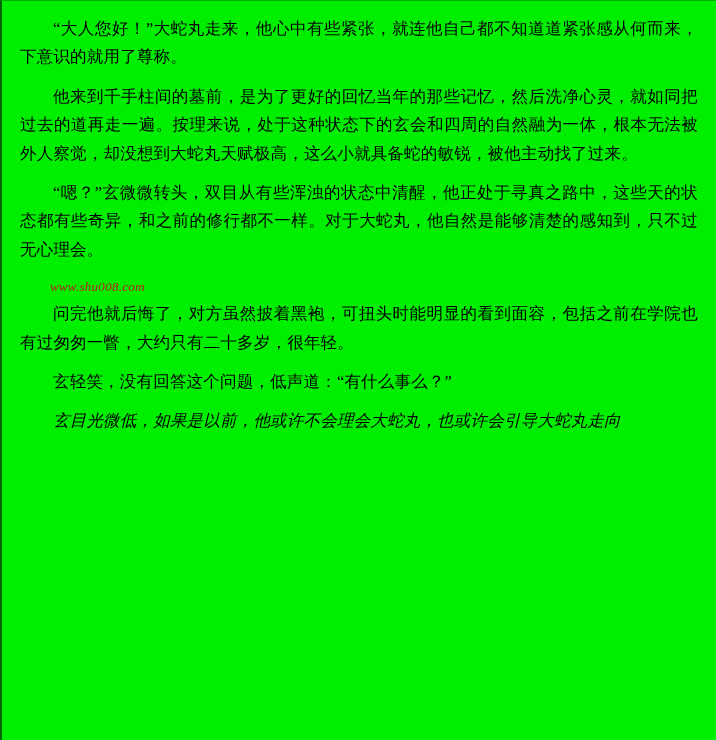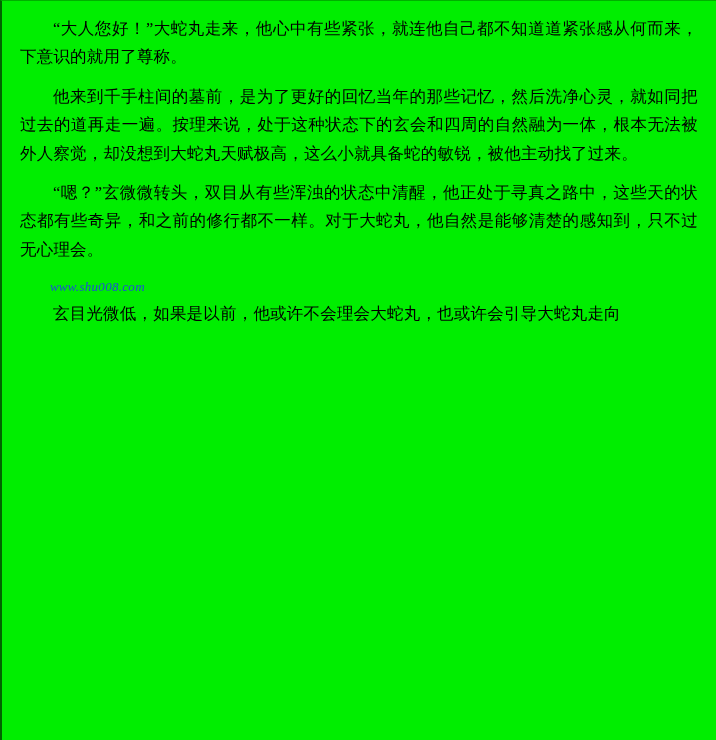--- a/index.html
+++ b/index.html
@@ -30,37 +30,40 @@
     letter-spacing: 0.2px;
   }
   .para {
     margin: 0 0 11px 0;
     text-indent: 2em;
     text-align: justify;
     text-justify: inter-ideograph;
   }
   .para:last-child {
     margin-bottom: 0;
+    font-style: italic;
   }
   .watermark {
     font-family: "Liberation Serif", "DejaVu Serif", serif;
     font-size: 13px;
     font-style: italic;
-    color: #1d4ed8;
+    color: #b91c1c;
     margin: 12px 0 2px 0;
     padding-left: 2.3em;
     letter-spacing: 0.3px;
   }
 </style>
 </head>
 <body>
 
 <div class="page">
   <div class="content">
 
     <p class="para">“大人您好！”大蛇丸走来，他心中有些紧张，就连他自己都不知道道紧张感从何而来，下意识的就用了尊称。</p>
     <p class="para">他来到千手柱间的墓前，是为了更好的回忆当年的那些记忆，然后洗净心灵，就如同把过去的道再走一遍。按理来说，处于这种状态下的玄会和四周的自然融为一体，根本无法被外人察觉，却没想到大蛇丸天赋极高，这么小就具备蛇的敏锐，被他主动找了过来。</p>
     <p class="para">“嗯？”玄微微转头，双目从有些浑浊的状态中清醒，他正处于寻真之路中，这些天的状态都有些奇异，和之前的修行都不一样。对于大蛇丸，他自然是能够清楚的感知到，只不过无心理会。</p>
     <p class="watermark">www.shu008.com</p>
+    <p class="para">问完他就后悔了，对方虽然披着黑袍，可扭头时能明显的看到面容，包括之前在学院也有过匆匆一瞥，大约只有二十多岁，很年轻。</p>
+    <p class="para">玄轻笑，没有回答这个问题，低声道：“有什么事么？”</p>
     <p class="para">玄目光微低，如果是以前，他或许不会理会大蛇丸，也或许会引导大蛇丸走向</p>
 
   </div>
 </div>
 
 </body></html>

